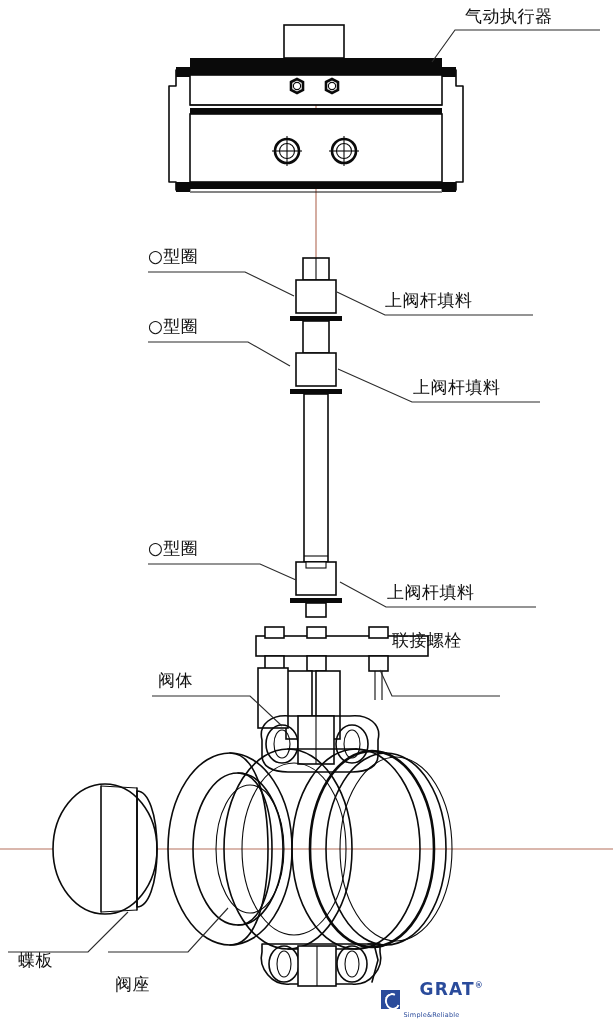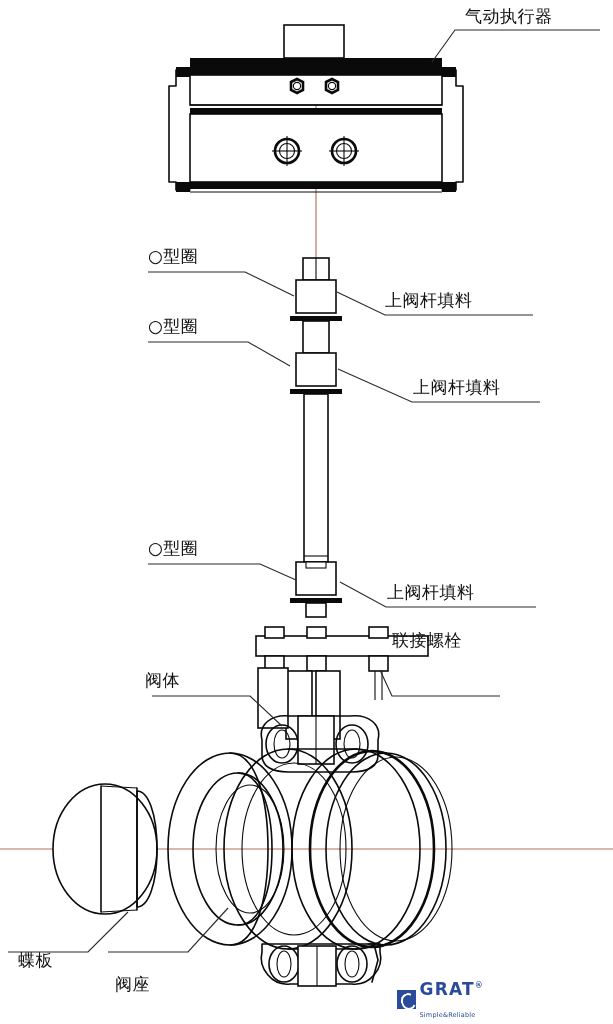--- a/index.html
+++ b/index.html
@@ -35,20 +35,21 @@
     width:11px;height:13px;border:2.5px solid #ffffff;
     border-radius:50% 50% 50% 50%;
     border-right-color:transparent;
     transform:rotate(-20deg);
   }
   .logo-txtblk{display:flex;flex-direction:column;line-height:1;}
   .logo-name{
     font-family:"DejaVu Sans","Liberation Sans",sans-serif;
     font-weight:bold;font-size:17px;color:#2a4b9b;letter-spacing:1.2px;
     position:relative;
+    margin-left:16px;
   }
   .logo-reg{font-size:8px;vertical-align:super;}
   .logo-tag{
     font-family:"DejaVu Sans","Liberation Sans",sans-serif;
     font-size:6.5px;color:#2a4b9b;letter-spacing:0.2px;margin-top:14px;
   }
 </style>
 </head>
 <body>
 
@@ -252,21 +253,21 @@
   </g>
 </svg>
 
 <div class="lbl" style="left:465px;top:8px;">气动执行器</div>
 <div class="lbl" style="left:148px;top:248px;">○型圈</div>
 <div class="lbl" style="left:385px;top:292px;">上阀杆填料</div>
 <div class="lbl" style="left:148px;top:318px;">○型圈</div>
 <div class="lbl" style="left:413px;top:379px;">上阀杆填料</div>
 <div class="lbl" style="left:148px;top:540px;">○型圈</div>
 <div class="lbl" style="left:387px;top:584px;">上阀杆填料</div>
-<div class="lbl" style="left:145px;top:672px;">阀体</div>
+<div class="lbl" style="left:158px;top:672px;">阀体</div>
 <div class="lbl" style="left:392px;top:632px;">联接螺栓</div>
 <div class="lbl" style="left:18px;top:952px;">蝶板</div>
 <div class="lbl" style="left:115px;top:976px;">阀座</div>
 
 <div class="logo-wrap">
   <div class="logo-mark"></div>
   <div class="logo-txtblk">
     <div class="logo-name"><span>GRAT</span><span class="logo-reg">®</span></div>
     <div class="logo-tag">Simple&amp;Reliable</div>
   </div>

